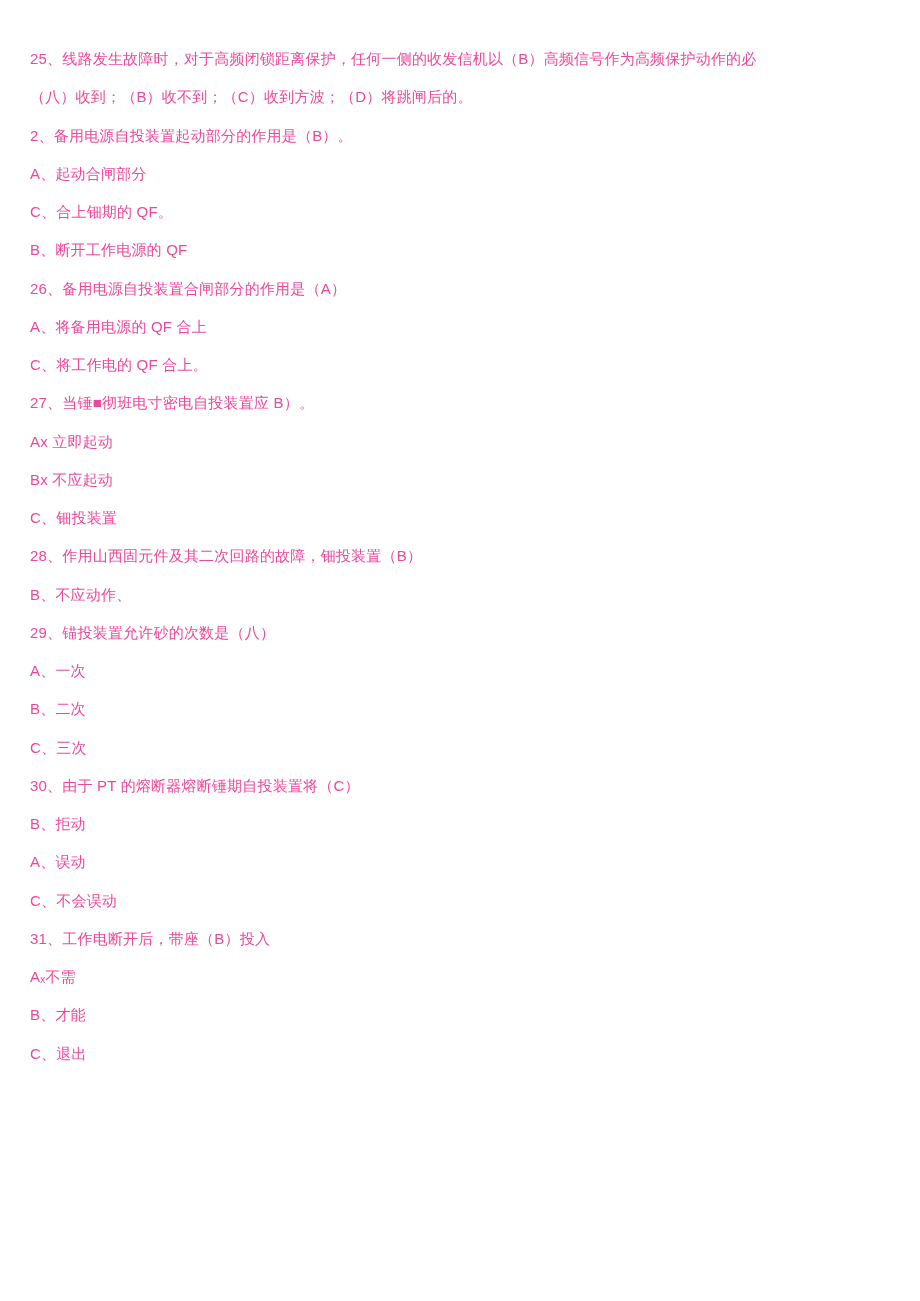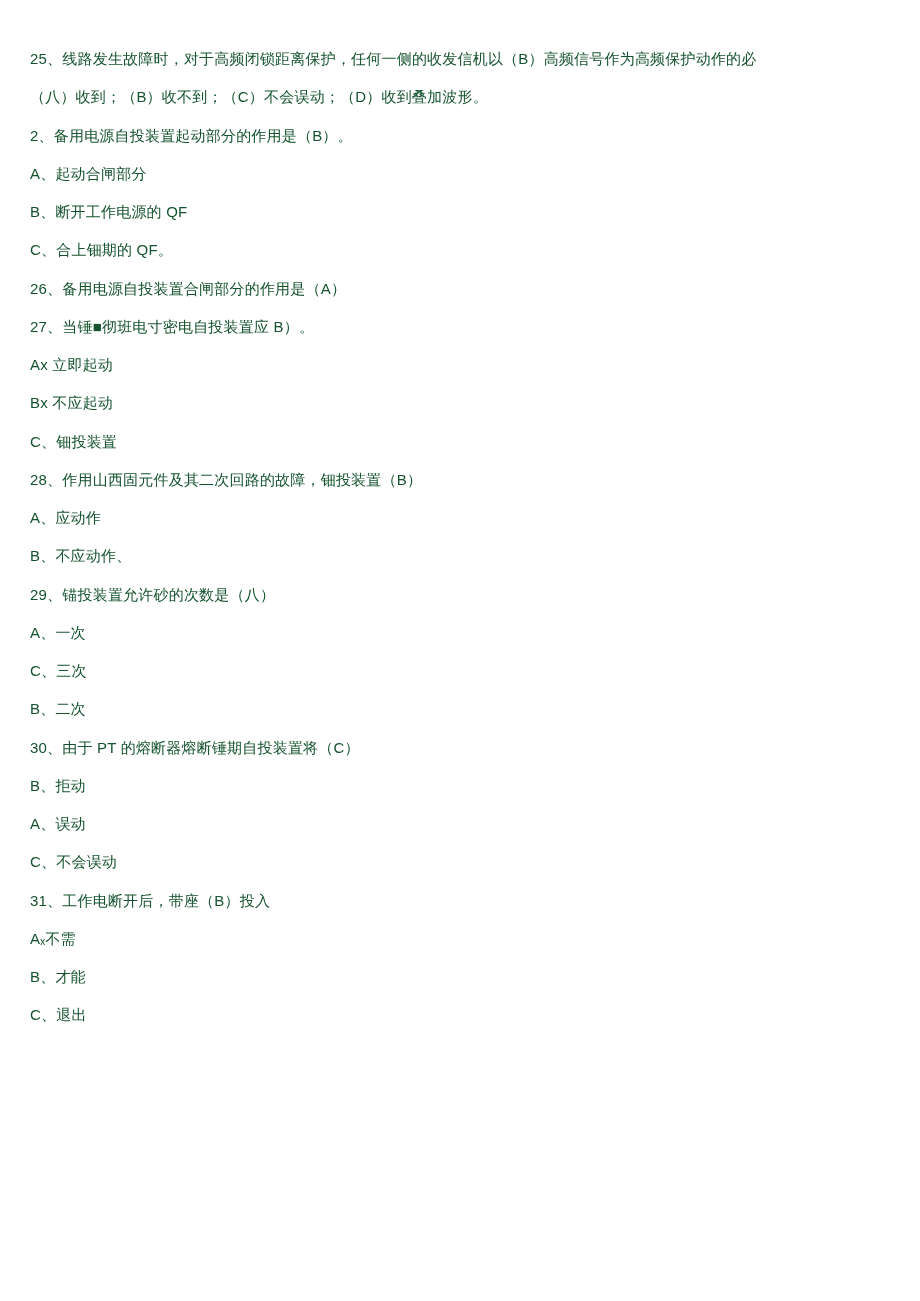--- a/index.html
+++ b/index.html
@@ -8,47 +8,48 @@
     width: 920px;
     background: #ffffff;
     font-family: "Microsoft YaHei", "SimSun", Arial, sans-serif;
   }
   .page {
     padding: 40px 30px 40px 30px;
     width: 860px;
   }
   .line {
     font-size: 15px;
-    color: #14532d;
+    color: #ec4899;
     line-height: 2.55;
     letter-spacing: 0.2px;
   }
 </style>
 </head>
 <body>
 
 <div class="page">
   <div class="line">25、线路发生故障时，对于高频闭锁距离保护，任何一侧的收发信机以（B）高频信号作为高频保护动作的必</div>
-  <div class="line">（八）收到；（B）收不到；（C）不会误动；（D）收到叠加波形。</div>
+  <div class="line">（八）收到；（B）收不到；（C）收到方波；（D）将跳闸后的。</div>
   <div class="line">2、备用电源自投装置起动部分的作用是（B）。</div>
   <div class="line">A、起动合闸部分</div>
+  <div class="line">C、合上钿期的 QF。</div>
   <div class="line">B、断开工作电源的 QF</div>
-  <div class="line">C、合上钿期的 QF。</div>
   <div class="line">26、备用电源自投装置合闸部分的作用是（A）</div>
+  <div class="line">A、将备用电源的 QF 合上</div>
+  <div class="line">C、将工作电的 QF 合上。</div>
   <div class="line">27、当锤■彻班电寸密电自投装置应 B）。</div>
   <div class="line">Ax 立即起动</div>
   <div class="line">Bx 不应起动</div>
   <div class="line">C、钿投装置</div>
   <div class="line">28、作用山西固元件及其二次回路的故障，钿投装置（B）</div>
-  <div class="line">A、应动作</div>
   <div class="line">B、不应动作、</div>
   <div class="line">29、锚投装置允许砂的次数是（八）</div>
   <div class="line">A、一次</div>
+  <div class="line">B、二次</div>
   <div class="line">C、三次</div>
-  <div class="line">B、二次</div>
   <div class="line">30、由于 PT 的熔断器熔断锤期自投装置将（C）</div>
   <div class="line">B、拒动</div>
   <div class="line">A、误动</div>
   <div class="line">C、不会误动</div>
   <div class="line">31、工作电断开后，带座（B）投入</div>
   <div class="line">Aₓ不需</div>
   <div class="line">B、才能</div>
   <div class="line">C、退出</div>
 </div>
 

